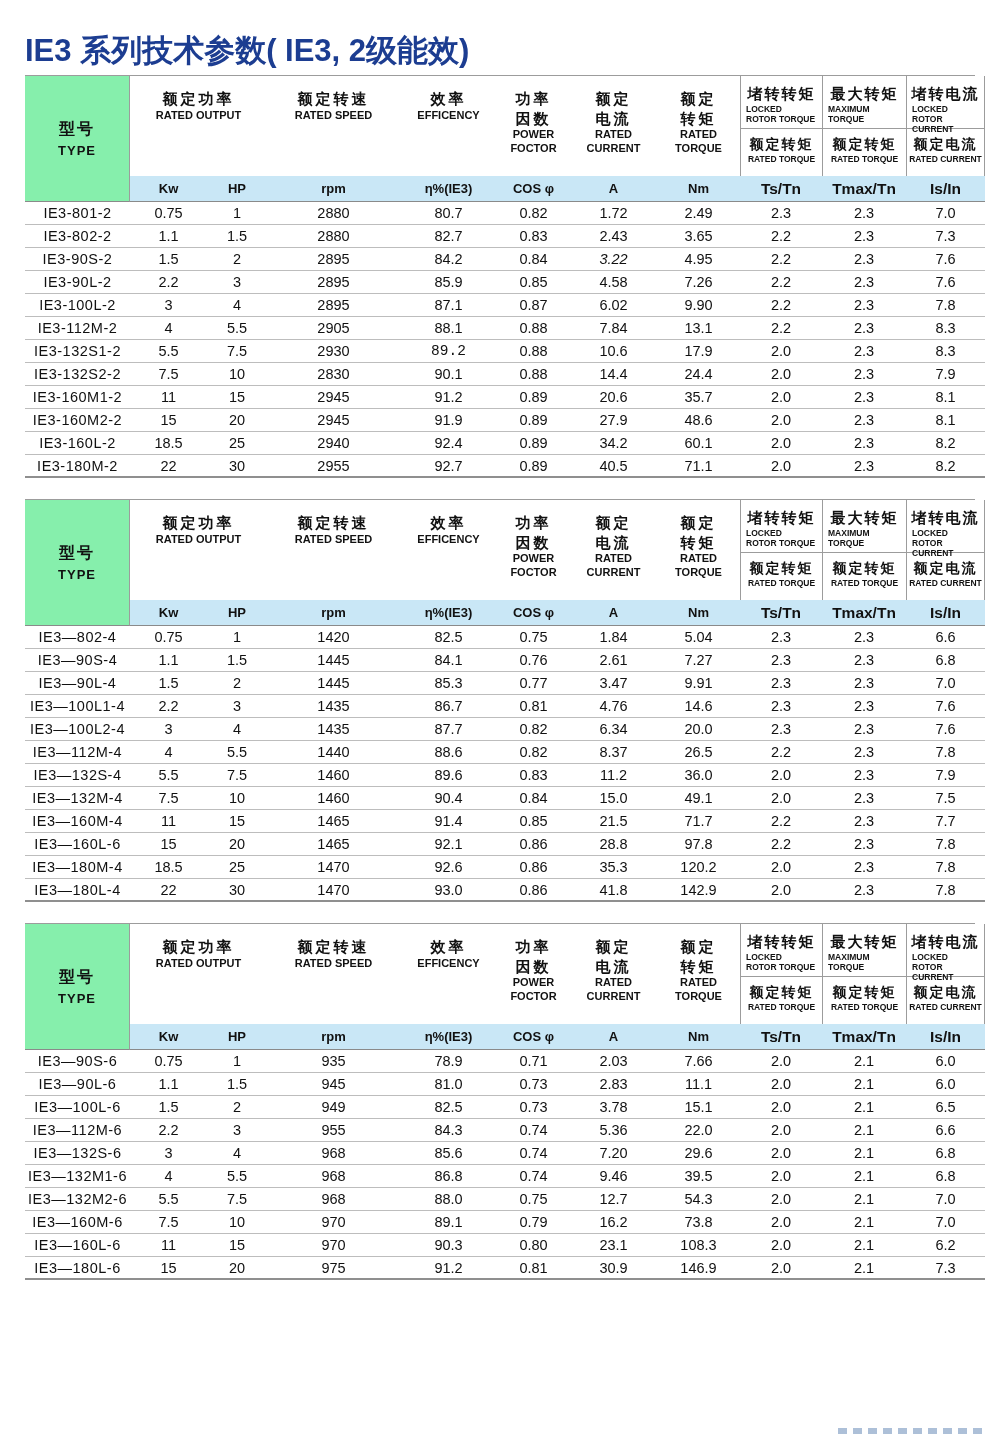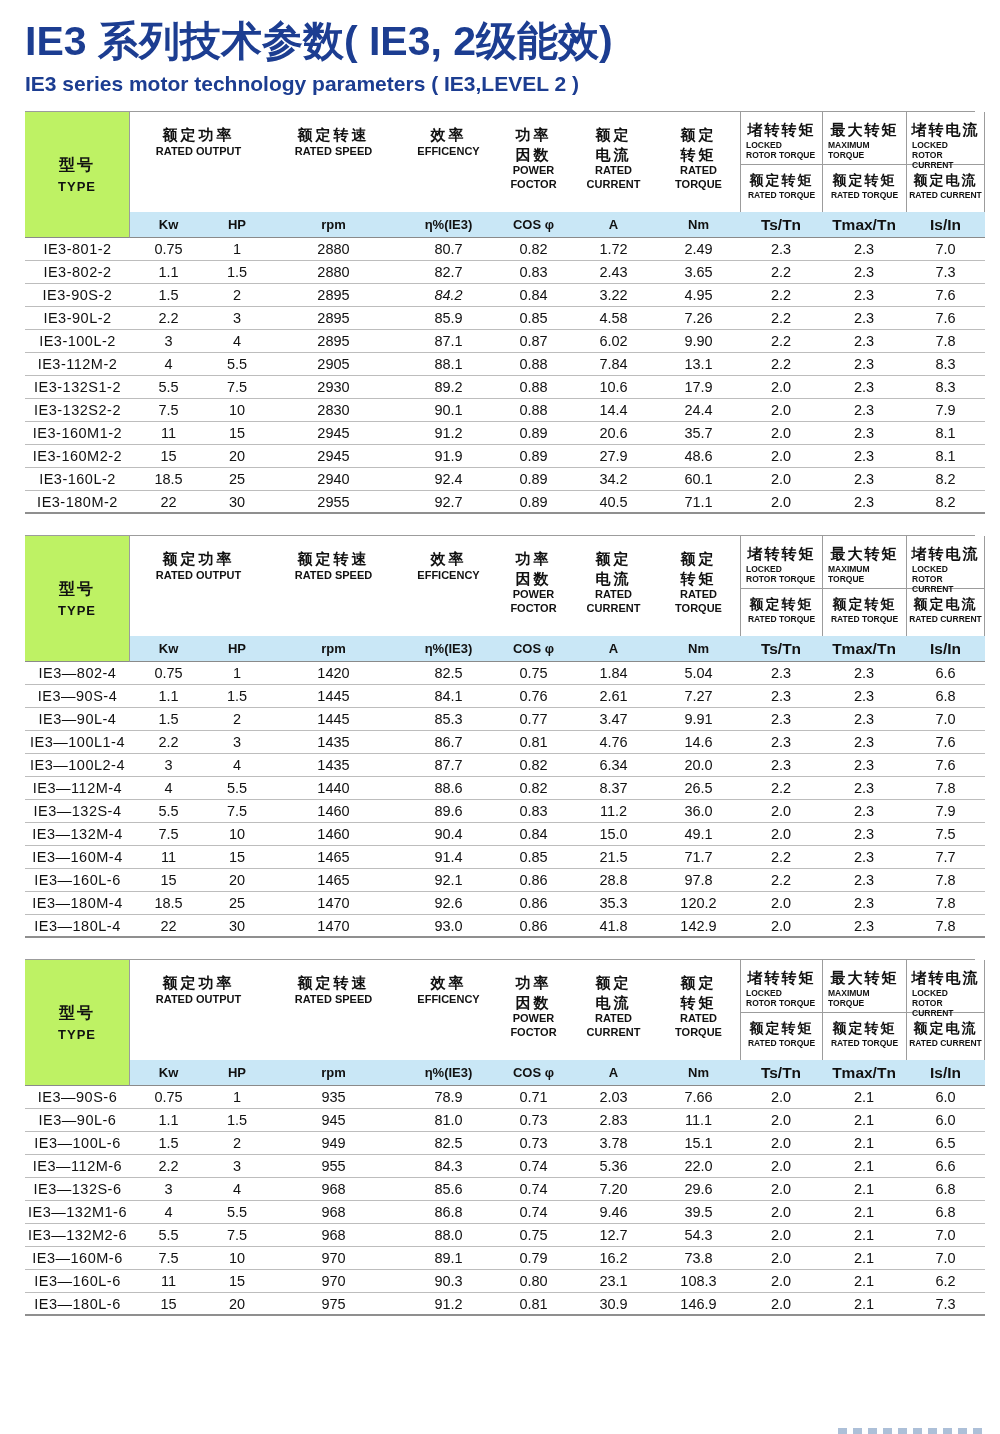--- a/index.html
+++ b/index.html
@@ -7,28 +7,28 @@
     --band-bg:#cfe9f7;
     --strip-bg:#c9e7f6;
     --line:#9c9c9c;
     --row-line:#bdbdbd;
     --text:#111;
   }
   *{box-sizing:border-box;}
   html,body{margin:0;padding:0;width:1000px;background:#fff;}
   body{height:1434px;overflow:hidden;font-family:"Liberation Sans",sans-serif;color:var(--text);}
   .page{position:relative;width:1000px;height:1434px;padding:14px 25px 0 25px;}
-  .title{color:var(--title-blue);font-size:41px;font-weight:bold;margin:0 0 3px 0;letter-spacing:0px;}
+  .title{color:var(--title-blue);font-size:31px;font-weight:bold;margin:16px 0 3px 0;letter-spacing:0px;}
   .subtitle{color:var(--title-blue);font-size:21px;font-weight:bold;margin:0 0 15px 0;}
   .section{margin-bottom:21px;}
   .band{height:37px;background:var(--band-bg);border-top:1px solid var(--line);border-bottom:1px solid var(--line);
         display:flex;align-items:center;justify-content:center;font-size:23px;font-weight:bold;letter-spacing:1px;margin-bottom:3px;}
   .grid{display:grid;grid-template-columns:105px 77px 60px 133px 97px 73px 87px 83px 82px 84px 79px;border-top:1px solid var(--line);}
   .h-type{grid-column:1;grid-row:1/3;border-right:1px solid var(--line);border-bottom:1px solid #8a8a8a;
-          display:flex;flex-direction:column;align-items:center;justify-content:center;gap:3px;background:#bef264;}
+          display:flex;flex-direction:column;align-items:center;justify-content:center;gap:3px;background:#86efac;}
   .h-type .zh{font-size:16px;font-weight:bold;letter-spacing:2px;}
   .h-type .en{font-size:13px;font-weight:bold;letter-spacing:1px;}
   .h-group{grid-row:1;padding-top:13px;text-align:center;}
   .h-group .zh{font-size:15px;font-weight:bold;letter-spacing:3px;line-height:1.3;}
   .h-group .en{font-size:11px;font-weight:bold;line-height:1.25;}
   .h-frac{grid-row:1;border-left:1px solid var(--line);display:flex;flex-direction:column;}
   .h-frac.last{border-right:1px solid var(--line);}
   .frac-top{height:53px;border-bottom:1px solid var(--line);padding-top:9px;}
   .frac-top .zh{font-size:15px;font-weight:bold;letter-spacing:2px;text-align:center;}
   .frac-top .en{font-size:8.5px;font-weight:bold;text-align:left;padding-left:5px;line-height:1.2;white-space:pre-line;}
@@ -42,21 +42,20 @@
   .cell.model{letter-spacing:0.5px;}
   .cell.lastrow{border-bottom:2px solid #8f8f8f;}
   .clipped-watermark{position:absolute;right:12px;bottom:0;width:150px;height:6px;opacity:.55;
     background:repeating-linear-gradient(90deg,#6a8cb8 0 9px,transparent 9px 15px);}
 </style>
 </head>
 <body>
 
 <div class="page">
   <h1 class="title">IE3 系列技术参数( IE3, 2级能效)</h1>
-  <h2 class="subtitle">IE3 series motor technology parameters ( IE3,LEVEL 2 )</h2>
   <div>
       <div class="section">
         <div class="grid" style="grid-template-rows: 100px 26px repeat(12, 23px);">
           <div class="h-type">
             <div class="zh">型号</div>
             <div class="en">TYPE</div>
           </div>
           <div class="h-group" style="grid-area: 1 / 2 / auto / 4;">
             <div class="zh">额定功率</div>
             <div class="en">RATED OUTPUT</div>
@@ -149,23 +148,23 @@
           <div class="cell num" style="grid-area: 4 / 6;">0.83</div>
           <div class="cell num" style="grid-area: 4 / 7;">2.43</div>
           <div class="cell num" style="grid-area: 4 / 8;">3.65</div>
           <div class="cell num" style="grid-area: 4 / 9;">2.2</div>
           <div class="cell num" style="grid-area: 4 / 10;">2.3</div>
           <div class="cell num" style="grid-area: 4 / 11;">7.3</div>
           <div class="cell model" style="grid-area: 5 / 1;">IE3-90S-2</div>
           <div class="cell num" style="grid-area: 5 / 2;">1.5</div>
           <div class="cell num" style="grid-area: 5 / 3;">2</div>
           <div class="cell num" style="grid-area: 5 / 4;">2895</div>
-          <div class="cell num" style="grid-area: 5 / 5; font-style: italic;">84.2</div>
+          <div class="cell num" style="grid-area: 5 / 5;">84.2</div>
           <div class="cell num" style="grid-area: 5 / 6;">0.84</div>
-          <div class="cell num" style="grid-area: 5 / 7;">3.22</div>
+          <div class="cell num" style="grid-area: 5 / 7; font-style: italic;">3.22</div>
           <div class="cell num" style="grid-area: 5 / 8;">4.95</div>
           <div class="cell num" style="grid-area: 5 / 9;">2.2</div>
           <div class="cell num" style="grid-area: 5 / 10;">2.3</div>
           <div class="cell num" style="grid-area: 5 / 11;">7.6</div>
           <div class="cell model" style="grid-area: 6 / 1;">IE3-90L-2</div>
           <div class="cell num" style="grid-area: 6 / 2;">2.2</div>
           <div class="cell num" style="grid-area: 6 / 3;">3</div>
           <div class="cell num" style="grid-area: 6 / 4;">2895</div>
           <div class="cell num" style="grid-area: 6 / 5;">85.9</div>
           <div class="cell num" style="grid-area: 6 / 6;">0.85</div>
@@ -193,21 +192,21 @@
           <div class="cell num" style="grid-area: 8 / 6;">0.88</div>
           <div class="cell num" style="grid-area: 8 / 7;">7.84</div>
           <div class="cell num" style="grid-area: 8 / 8;">13.1</div>
           <div class="cell num" style="grid-area: 8 / 9;">2.2</div>
           <div class="cell num" style="grid-area: 8 / 10;">2.3</div>
           <div class="cell num" style="grid-area: 8 / 11;">8.3</div>
           <div class="cell model" style="grid-area: 9 / 1;">IE3-132S1-2</div>
           <div class="cell num" style="grid-area: 9 / 2;">5.5</div>
           <div class="cell num" style="grid-area: 9 / 3;">7.5</div>
           <div class="cell num" style="grid-area: 9 / 4;">2930</div>
-          <div class="cell num" style="grid-area: 9 / 5;">89.2</div>
+          <div class="cell num" style="grid-area: 9 / 5; font-family: Liberation Mono, monospace;">89.2</div>
           <div class="cell num" style="grid-area: 9 / 6;">0.88</div>
           <div class="cell num" style="grid-area: 9 / 7;">10.6</div>
           <div class="cell num" style="grid-area: 9 / 8;">17.9</div>
           <div class="cell num" style="grid-area: 9 / 9;">2.0</div>
           <div class="cell num" style="grid-area: 9 / 10;">2.3</div>
           <div class="cell num" style="grid-area: 9 / 11;">8.3</div>
           <div class="cell model" style="grid-area: 10 / 1;">IE3-132S2-2</div>
           <div class="cell num" style="grid-area: 10 / 2;">7.5</div>
           <div class="cell num" style="grid-area: 10 / 3;">10</div>
           <div class="cell num" style="grid-area: 10 / 4;">2830</div>

